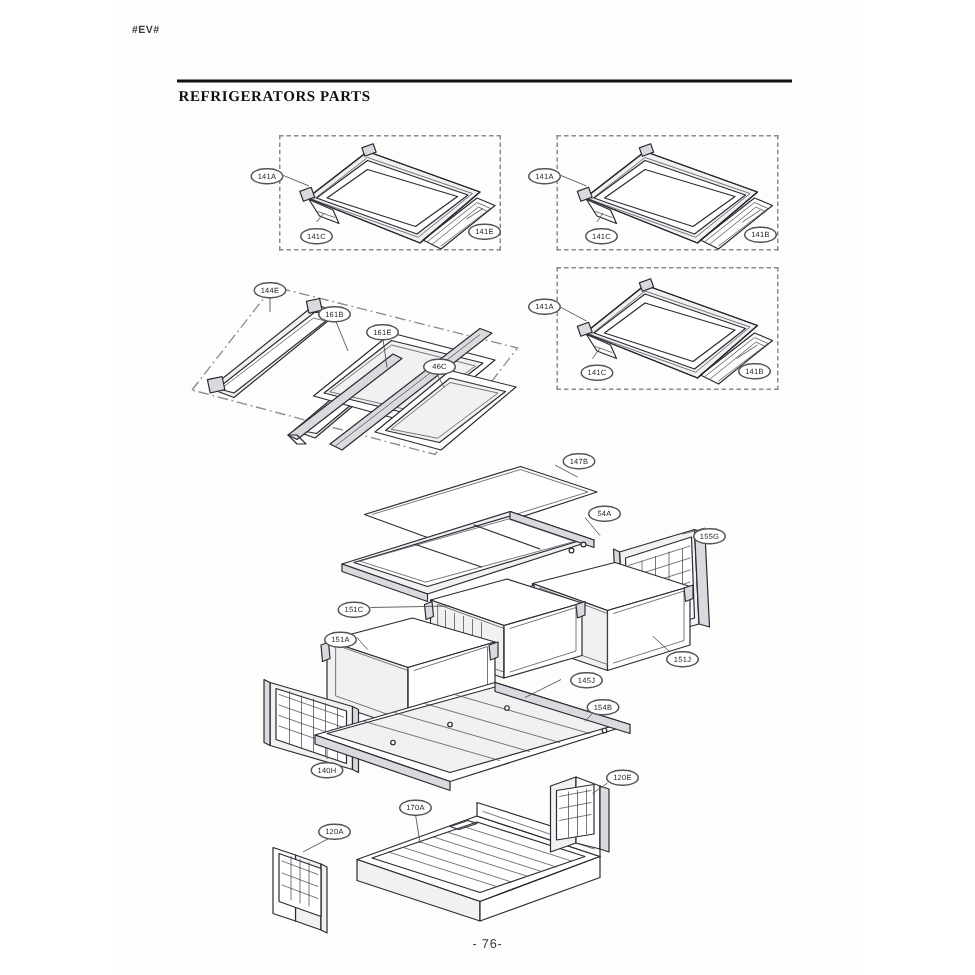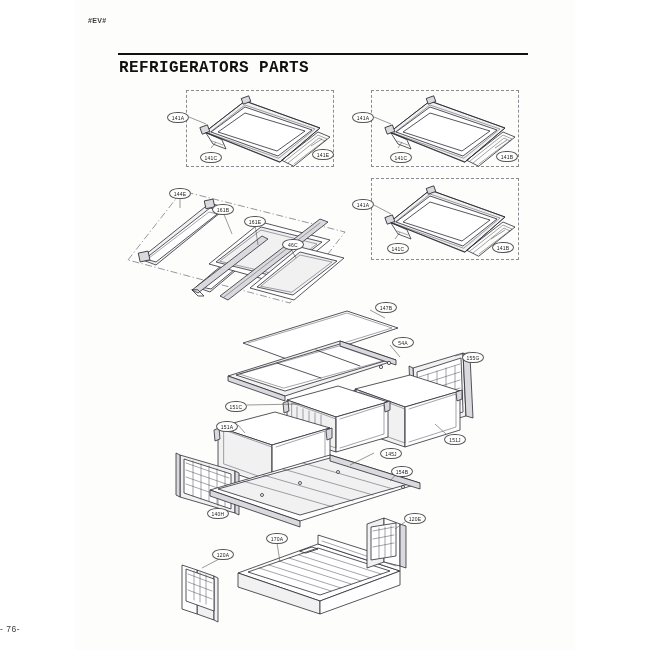--- a/index.html
+++ b/index.html
@@ -40,31 +40,32 @@
     left: 118px;
     top: 53px;
     width: 410px;
     height: 2px;
     background: #111111;
   }
   #title {
     position: absolute;
     left: 119px;
     top: 59px;
-    font-size: 16px;
+    font-size: 10px;
     font-weight: bold;
     letter-spacing: 0.4px;
     color: #111111;
-    font-family: Liberation Mono, monospace;
+    font-family: Liberation Serif, serif;
   }
   #page-number {
     position: absolute;
     left: 0;
     top: 624px;
     width: 650px;
+    text-align: center;
     font-size: 8.5px;
     color: #3a3a3a;
     letter-spacing: 0.5px;
   }
   
   .panel {
     position: absolute;
     border: 1px dashed #8a8a93;
     box-sizing: border-box;
   }

